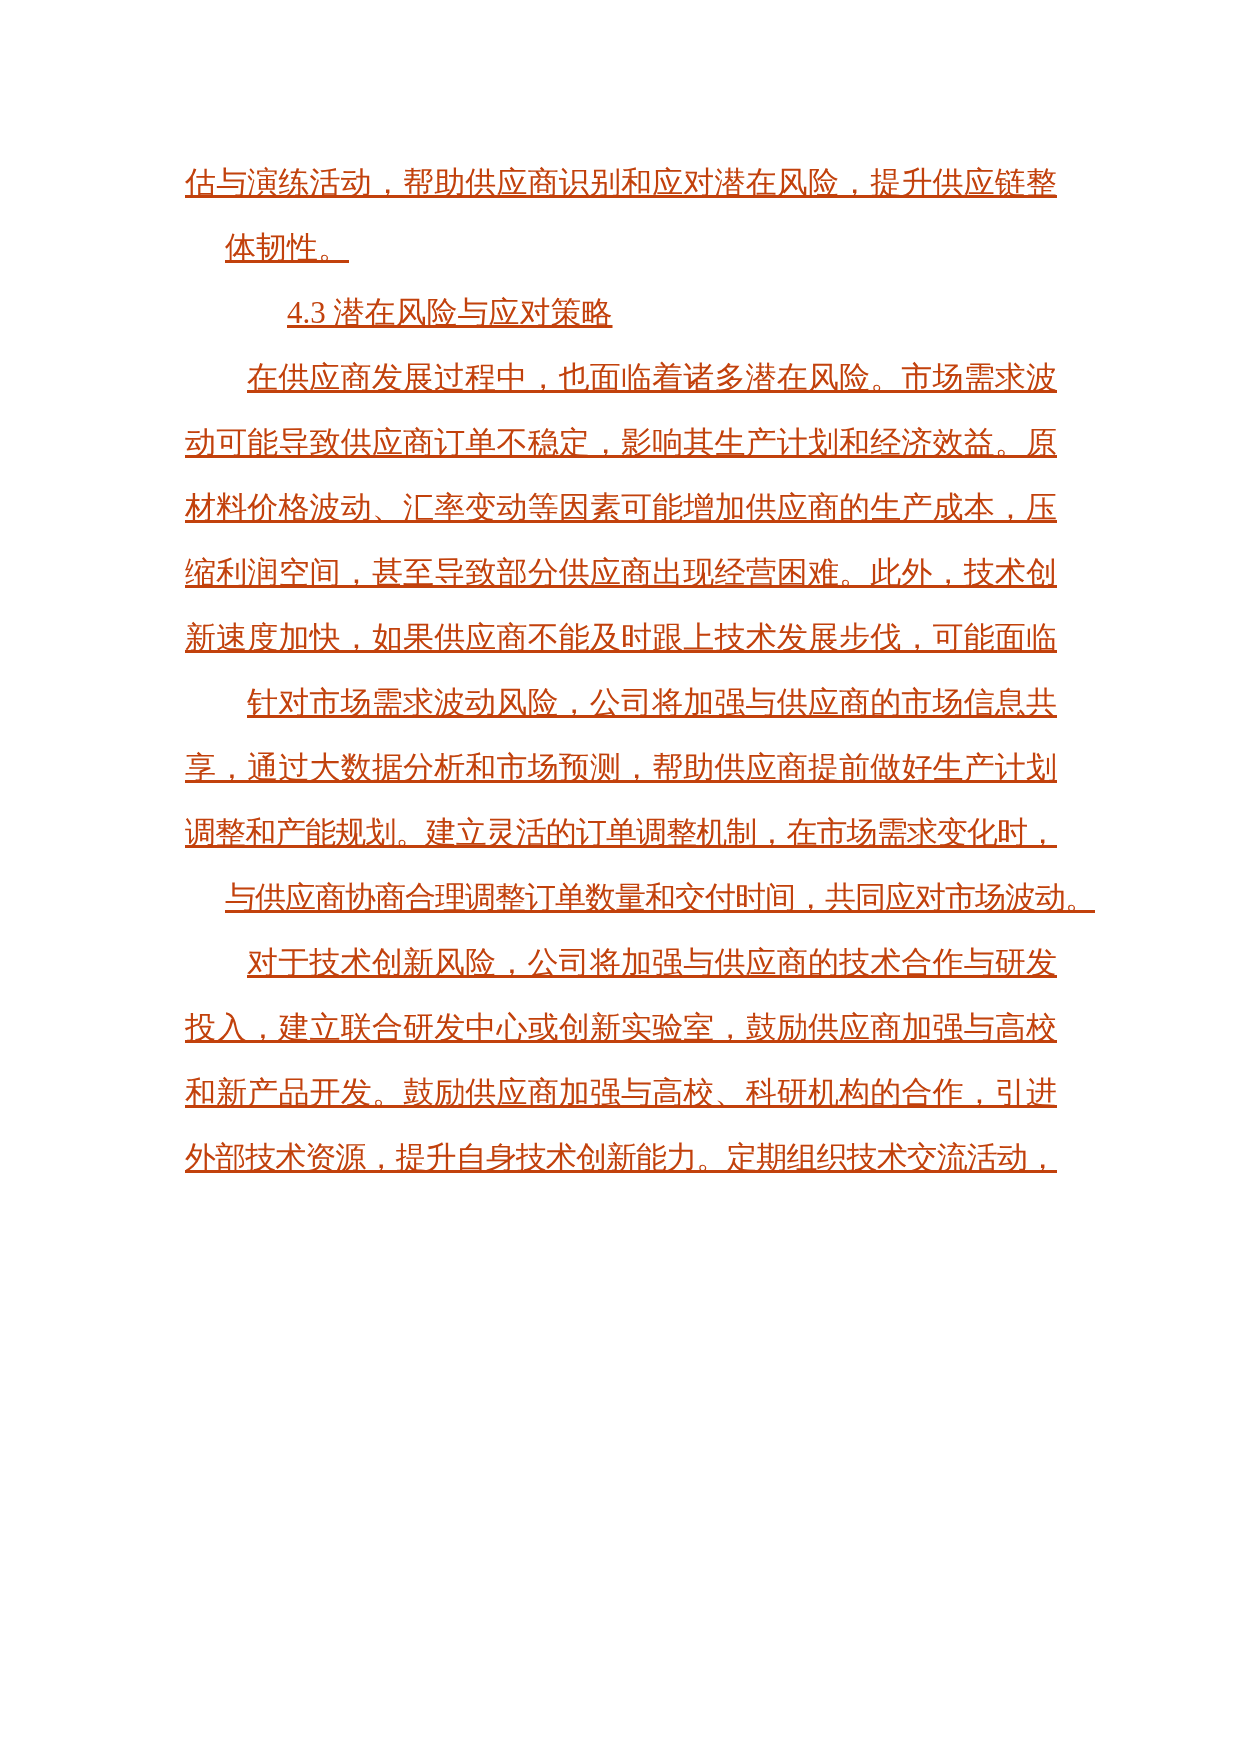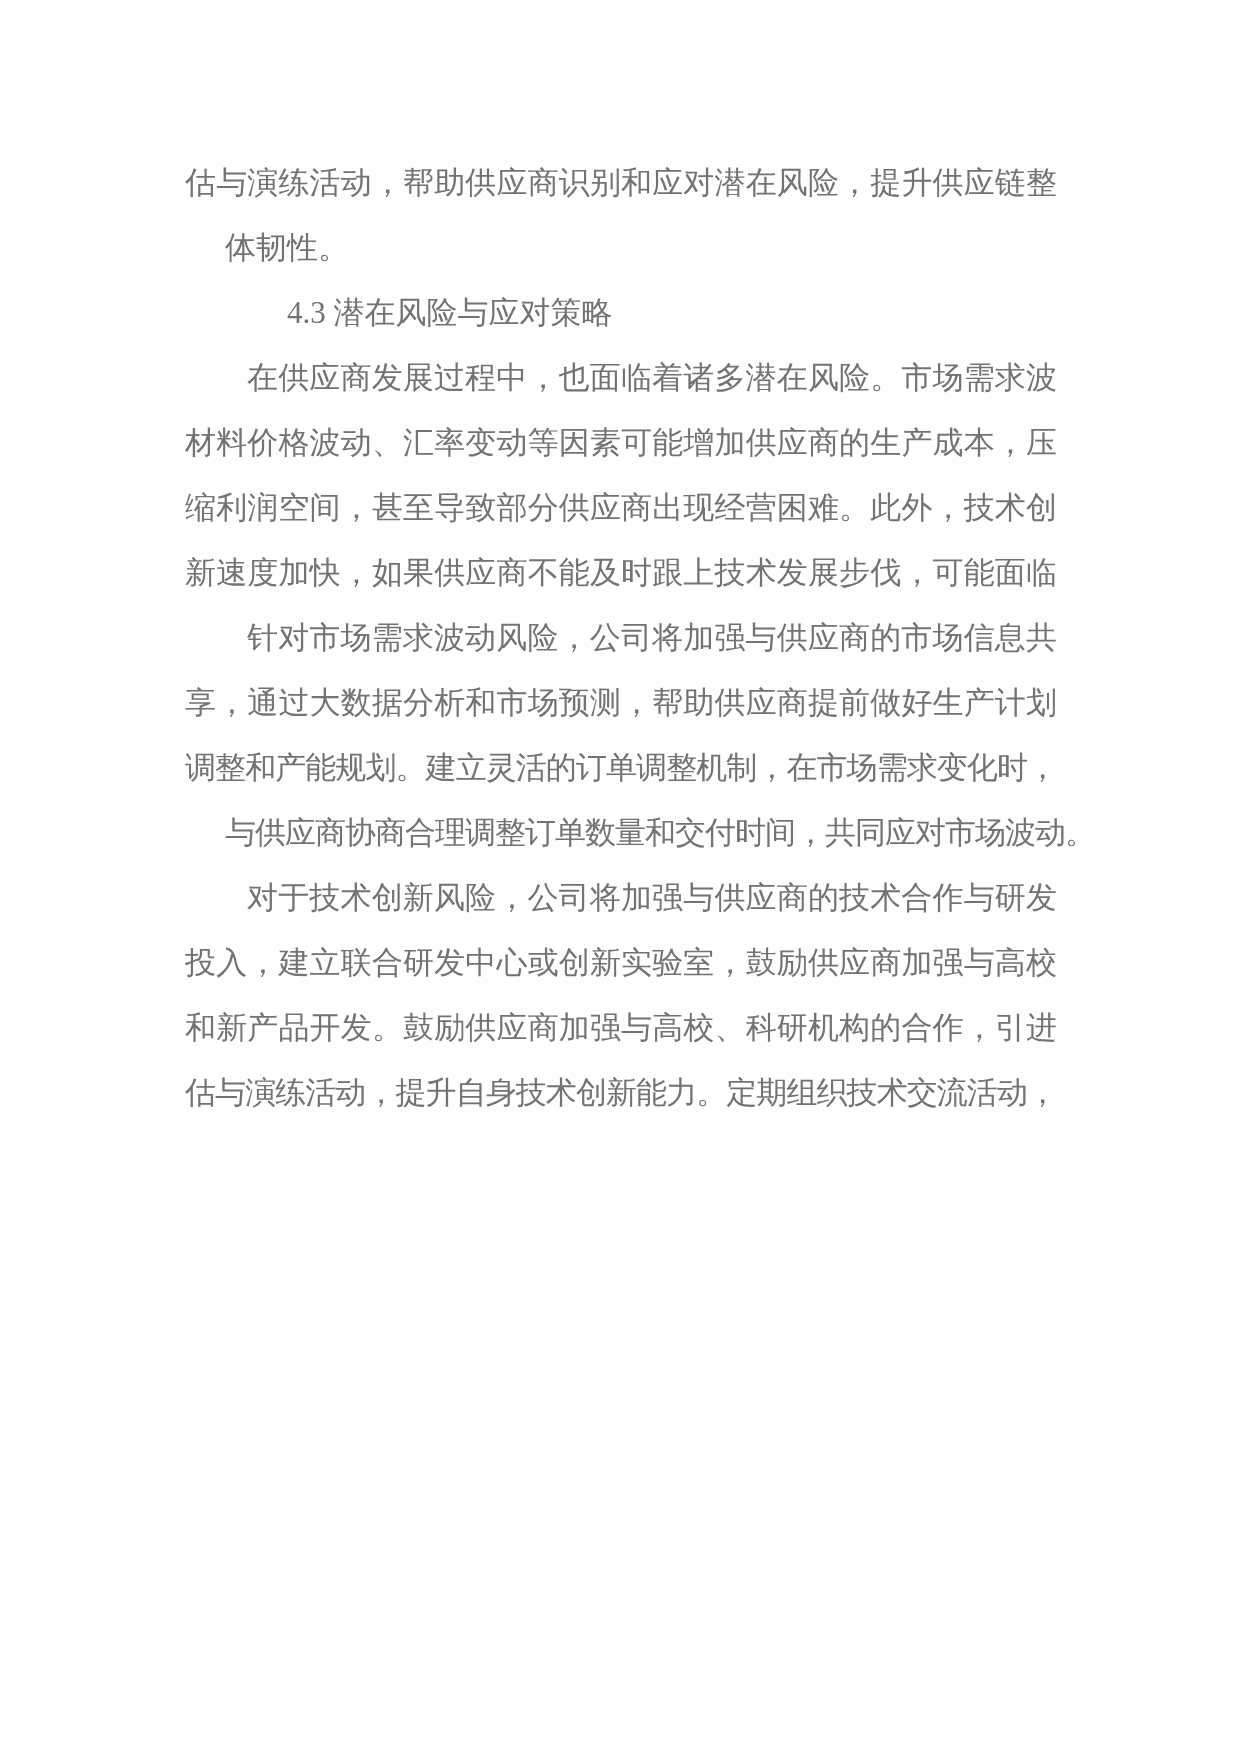--- a/index.html
+++ b/index.html
@@ -16,25 +16,26 @@
     position: absolute;
     left: 185px;
     top: 150px;
     width: 872px;
     color: #000000;
   }
   .para { margin: 0; padding: 0; }
   .line {
     font-size: 31px;
     line-height: 65px;
-    color: #737373;
+    color: #c2410c;
     text-align: justify;
     -moz-text-align-last: justify;
     text-align-last: justify;
     white-space: nowrap;
+    text-decoration: underline;
   }
   .line.end {
     -moz-text-align-last: left;
     text-align-last: left;
     margin-left: 40px;
   }
   .line.indent { text-indent: 62px; }
   .line.tight { letter-spacing: -1px; }
 </style>
 </head>
@@ -47,34 +48,35 @@
       <div class="line">估与演练活动，帮助供应商识别和应对潜在风险，提升供应链整</div>
       <div class="line end">体韧性。</div>
     </div>
 
     <div class="para">
       <div class="line end indent">4.3 潜在风险与应对策略</div>
     </div>
 
     <div class="para">
       <div class="line indent">在供应商发展过程中，也面临着诸多潜在风险。市场需求波</div>
+      <div class="line">动可能导致供应商订单不稳定，影响其生产计划和经济效益。原</div>
       <div class="line">材料价格波动、汇率变动等因素可能增加供应商的生产成本，压</div>
       <div class="line">缩利润空间，甚至导致部分供应商出现经营困难。此外，技术创</div>
       <div class="line">新速度加快，如果供应商不能及时跟上技术发展步伐，可能面临</div>
     </div>
 
     <div class="para">
       <div class="line indent">针对市场需求波动风险，公司将加强与供应商的市场信息共</div>
       <div class="line">享，通过大数据分析和市场预测，帮助供应商提前做好生产计划</div>
       <div class="line tight">调整和产能规划。建立灵活的订单调整机制，在市场需求变化时，</div>
       <div class="line end tight">与供应商协商合理调整订单数量和交付时间，共同应对市场波动。</div>
     </div>
 
 
     <div class="para">
       <div class="line indent">对于技术创新风险，公司将加强与供应商的技术合作与研发</div>
       <div class="line">投入，建立联合研发中心或创新实验室，鼓励供应商加强与高校</div>
       <div class="line">和新产品开发。鼓励供应商加强与高校、科研机构的合作，引进</div>
-      <div class="line tight">估与演练活动，提升自身技术创新能力。定期组织技术交流活动，</div>
+      <div class="line tight">外部技术资源，提升自身技术创新能力。定期组织技术交流活动，</div>
     </div>
 
   </div>
 </div>
 
 </body></html>

